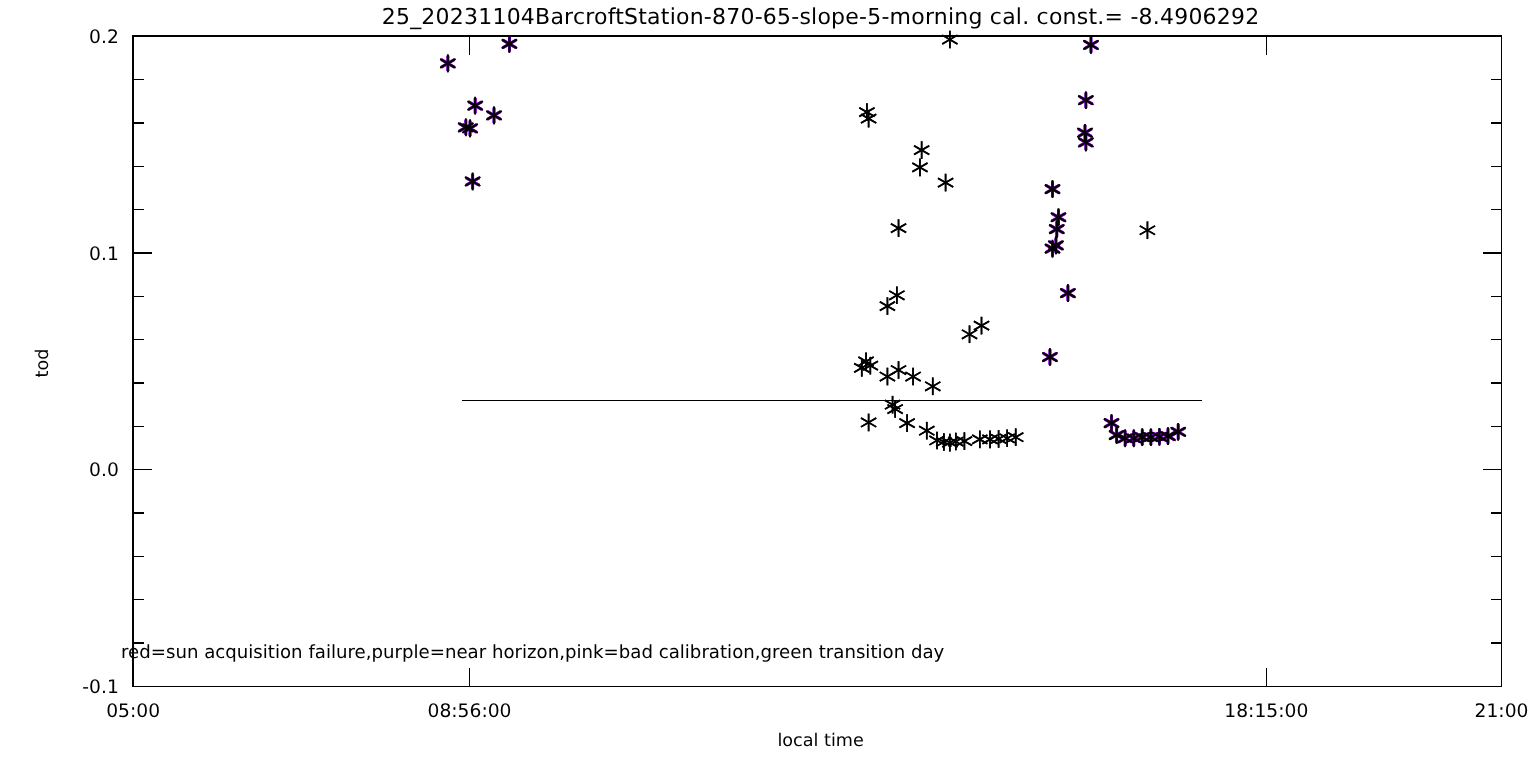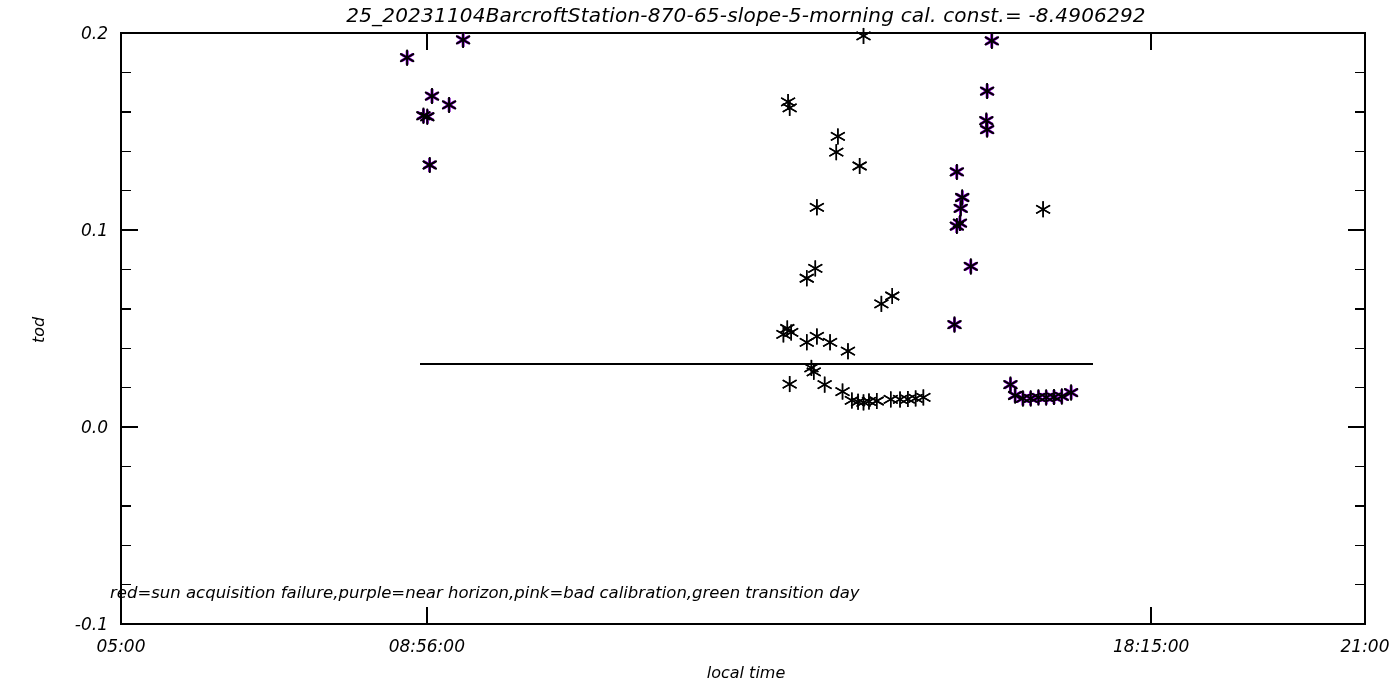--- a/index.html
+++ b/index.html
@@ -13,21 +13,20 @@
     font-family: "DejaVu Sans", sans-serif;
     color: #000000;
     overflow: hidden;
     position: relative;
   }
   #plot-root {
     position: absolute;
     left: 0; top: 0;
     width: 1400px;
     height: 700px;
-    font-style: italic;
   }
   svg.plot-svg {
     position: absolute;
     left: 0; top: 0;
     width: 1400px;
     height: 700px;
     display: block;
   }
   text {
     font-family: "DejaVu Sans", sans-serif;

